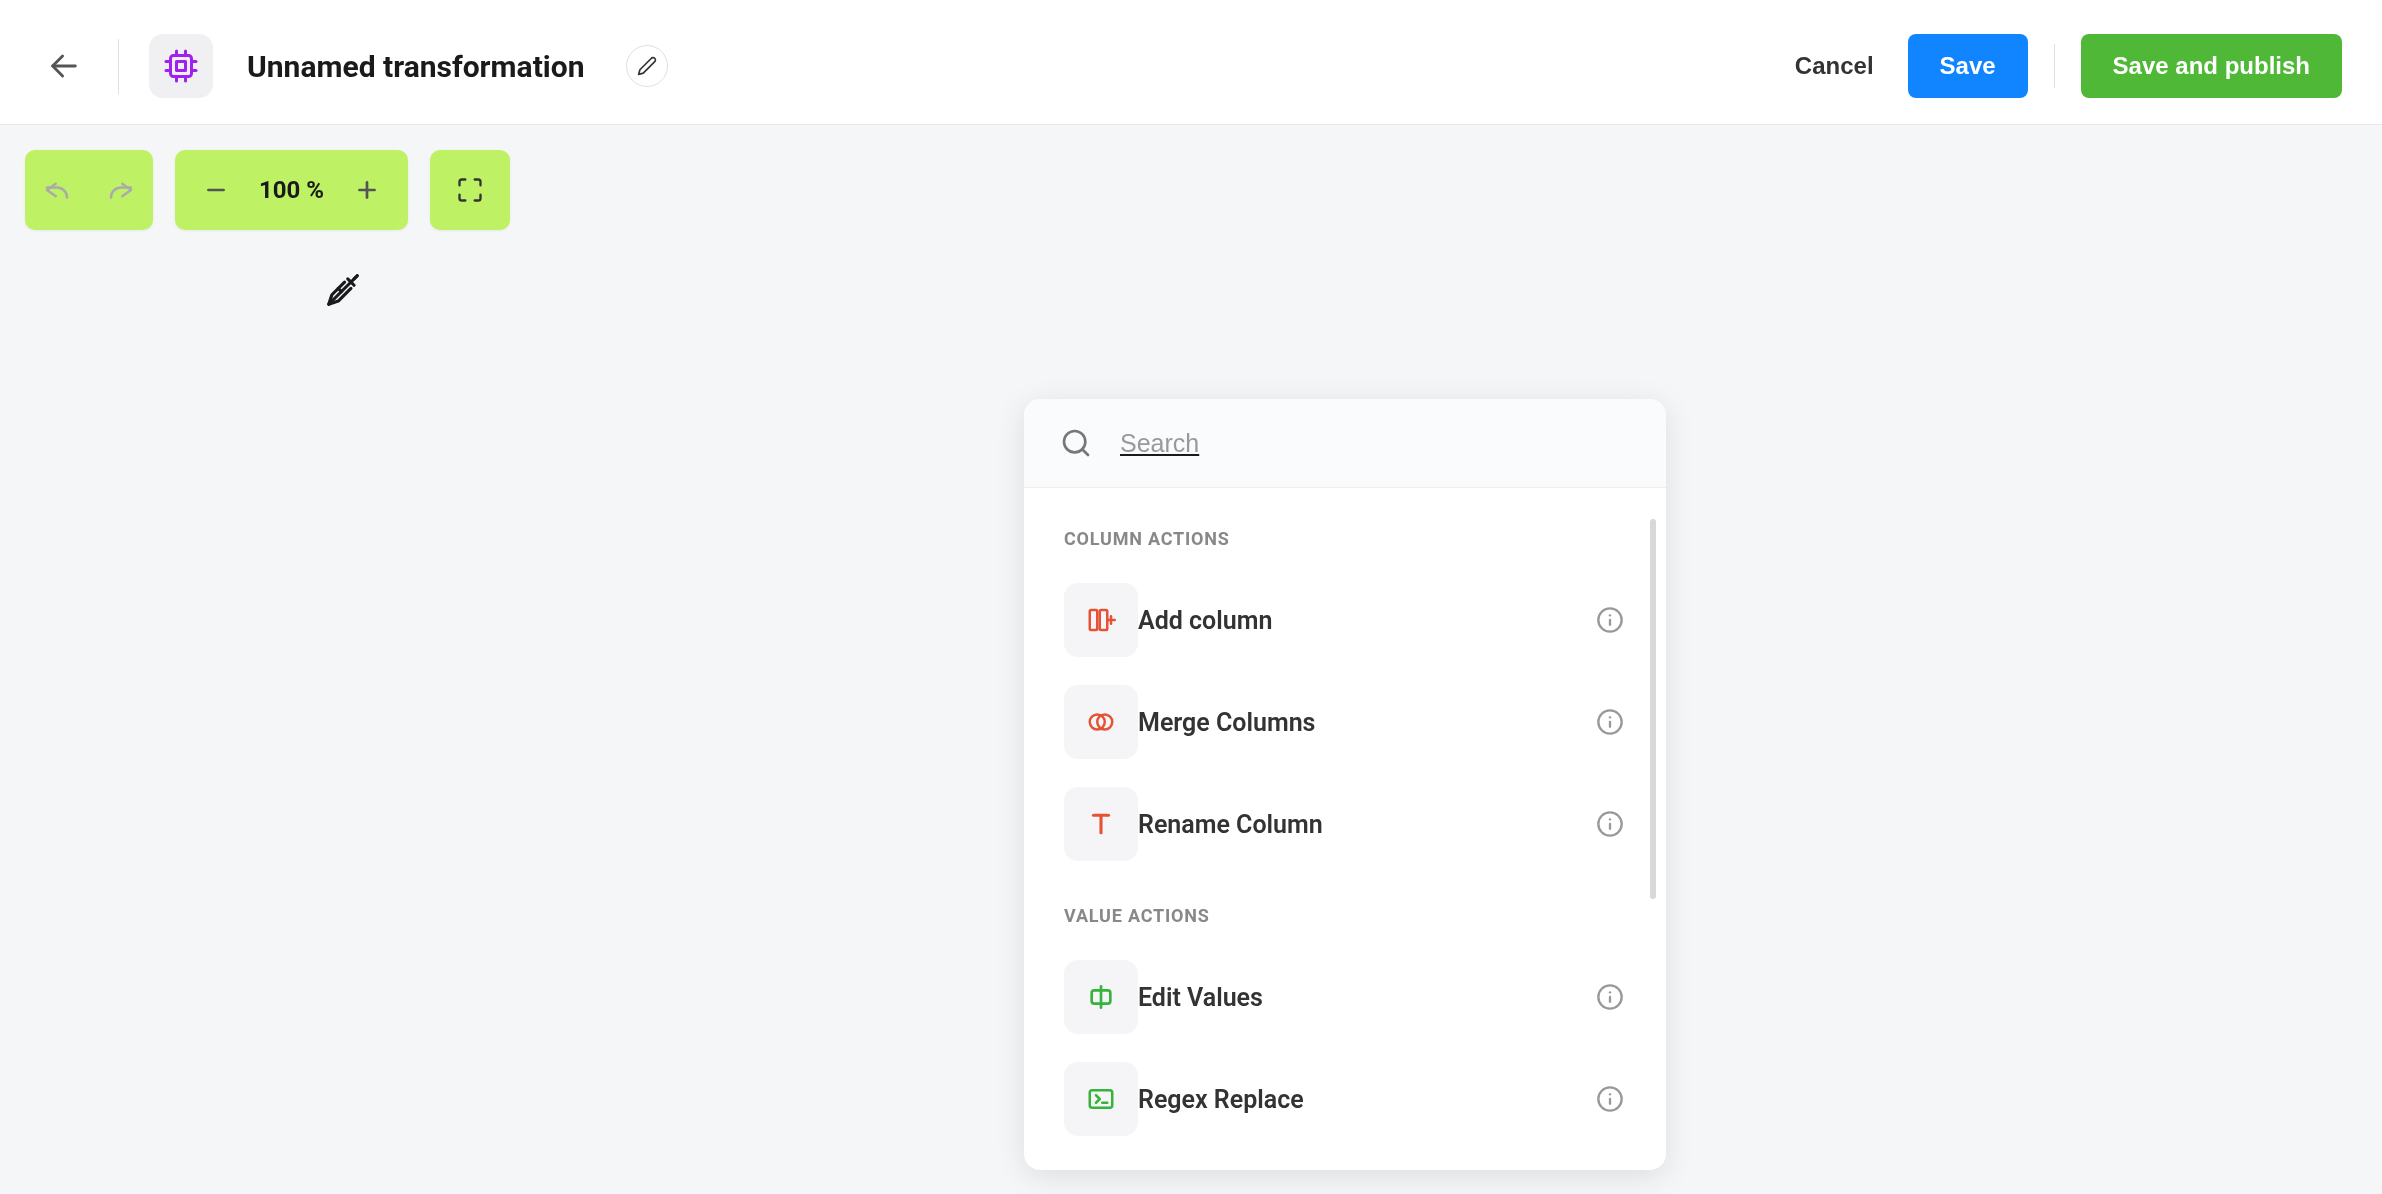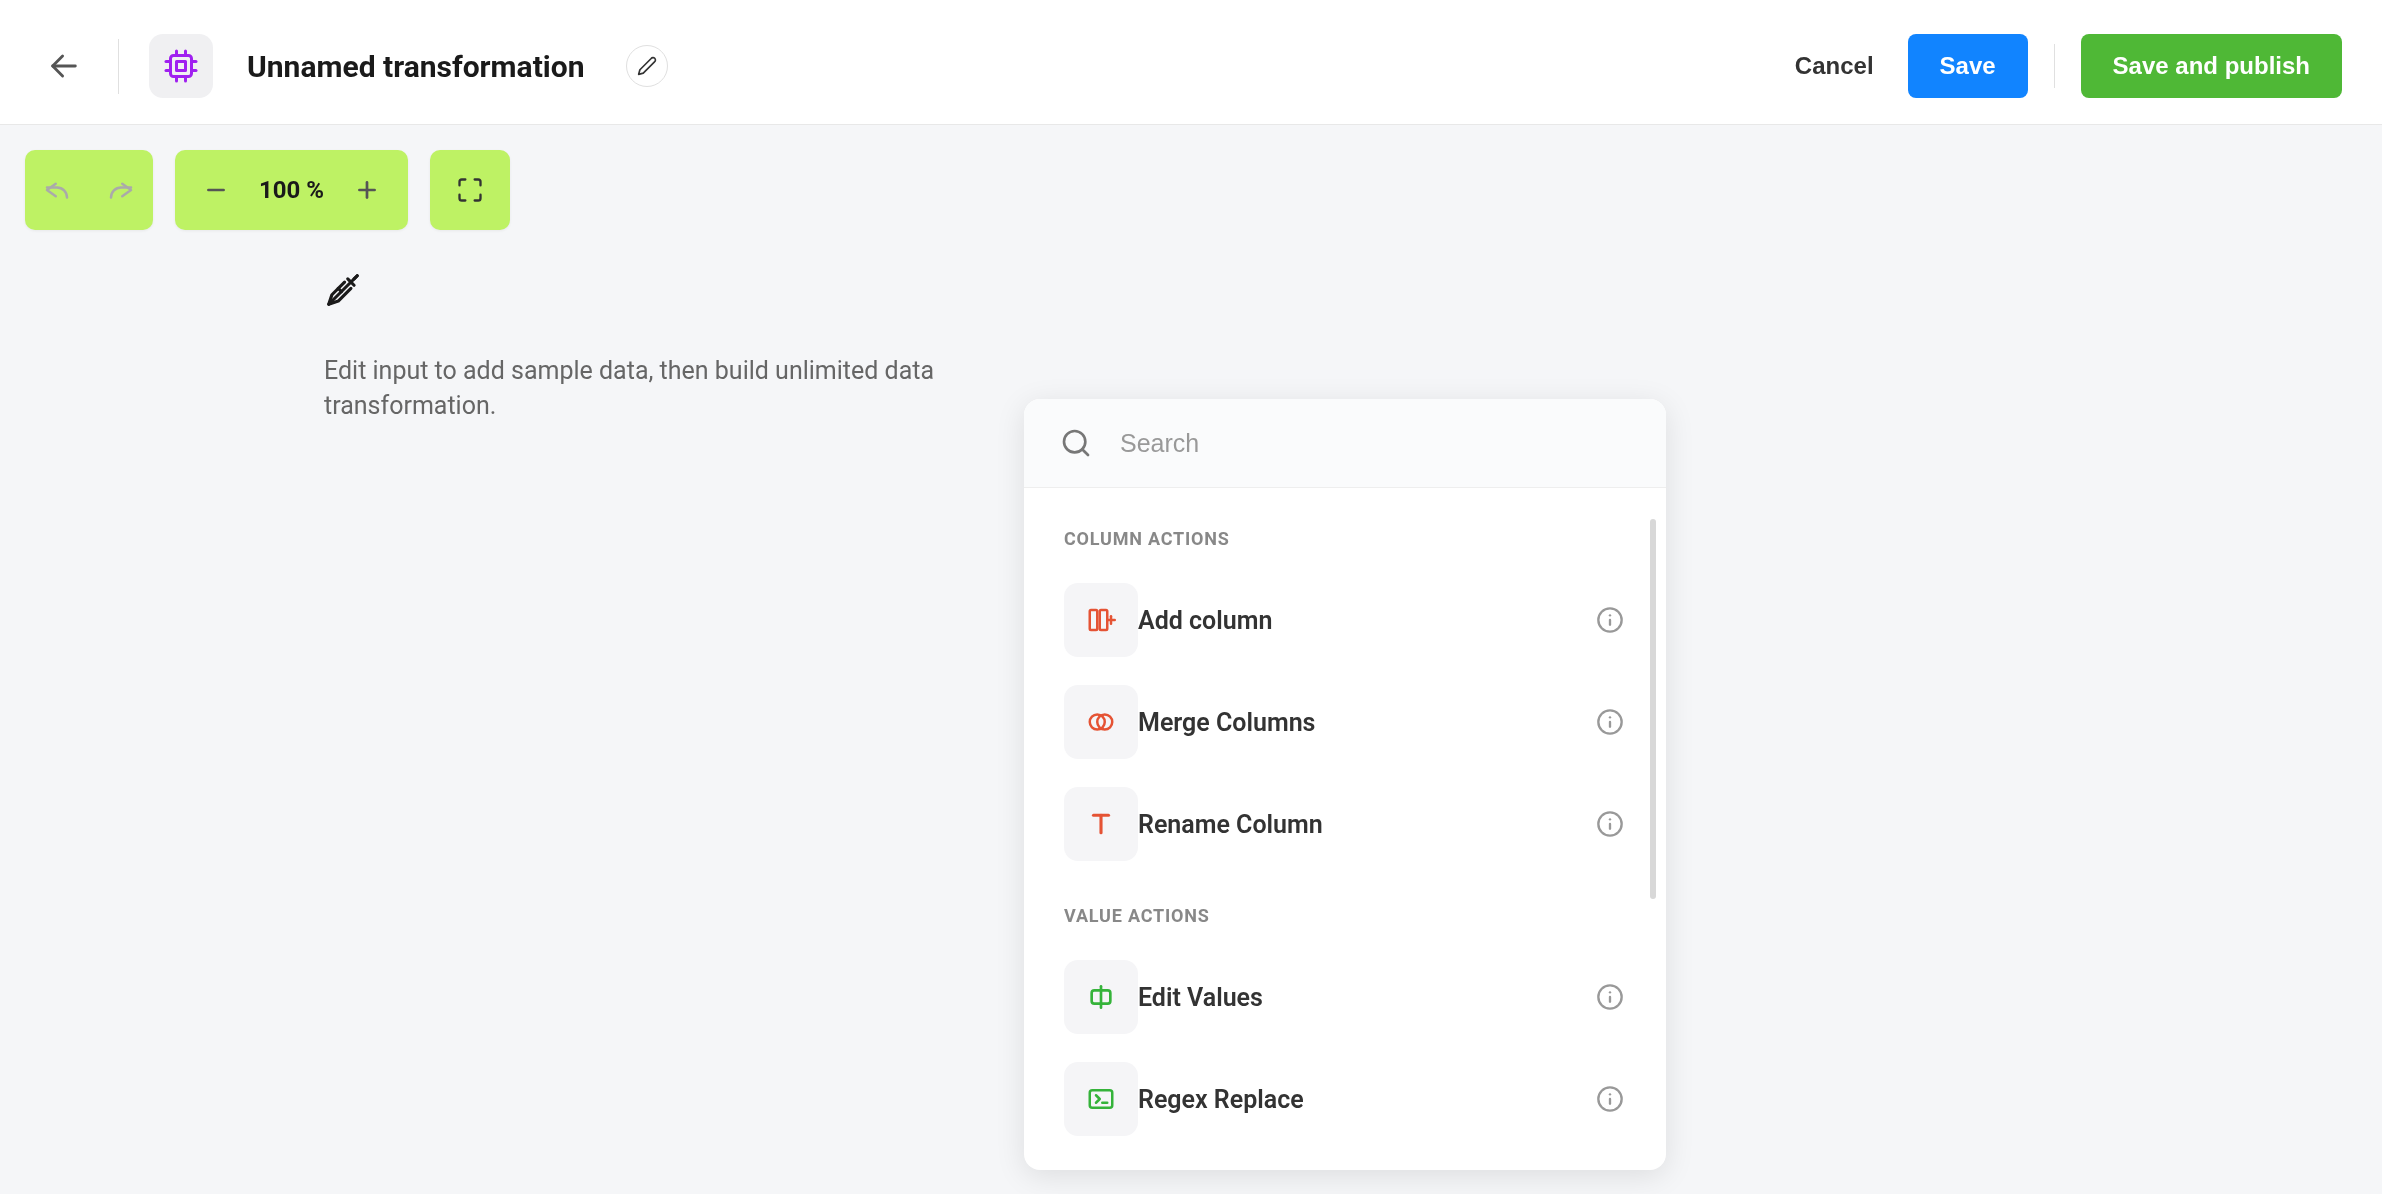--- a/index.html
+++ b/index.html
@@ -181,20 +181,21 @@
       border-radius: 16px;
       box-shadow: 0 6px 30px rgba(0,0,0,0.1);
       overflow: hidden;
     }
     .search-row {
       display: flex;
       padding: 28px 36px;
       gap: 28px;
       border-bottom: 1px solid #eee;
       background: #fafbfc;
+      text-decoration: underline;
     }
     .search-input {
       border: none;
       outline: none;
       font-size: 25px;
       background: transparent;
       flex: 1;
       color: #333;
     }
     .search-input::placeholder {
@@ -343,21 +344,20 @@
   <div class="content-block">
     <div class="content-icon">
       <svg width="38" height="38" viewBox="0 0 24 24" fill="none" stroke="#1a1a1a" stroke-width="2" stroke-linecap="round" stroke-linejoin="round">
         <path d="m15 5 4 4"></path>
         <path d="M13 7 5 15l-2 6 6-2 8-8"></path>
         <path d="m21 3-2 2"></path>
         <path d="M3 21 21 3"></path>
         <path d="m9 11 2 2"></path>
       </svg>
     </div>
-    <p class="content-desc">Edit input to add sample data, then build unlimited data transformation.</p>
   </div>
 
   <div class="actions-panel">
     <div class="search-row">
       <svg width="32" height="32" viewBox="0 0 24 24" fill="none" stroke="#777" stroke-width="2" stroke-linecap="round" stroke-linejoin="round">
           <circle cx="11" cy="11" r="8"></circle>
           <line x1="21" y1="21" x2="16.65" y2="16.65"></line>
         </svg>
       <input class="search-input" placeholder="Search" style="">
     </div>

